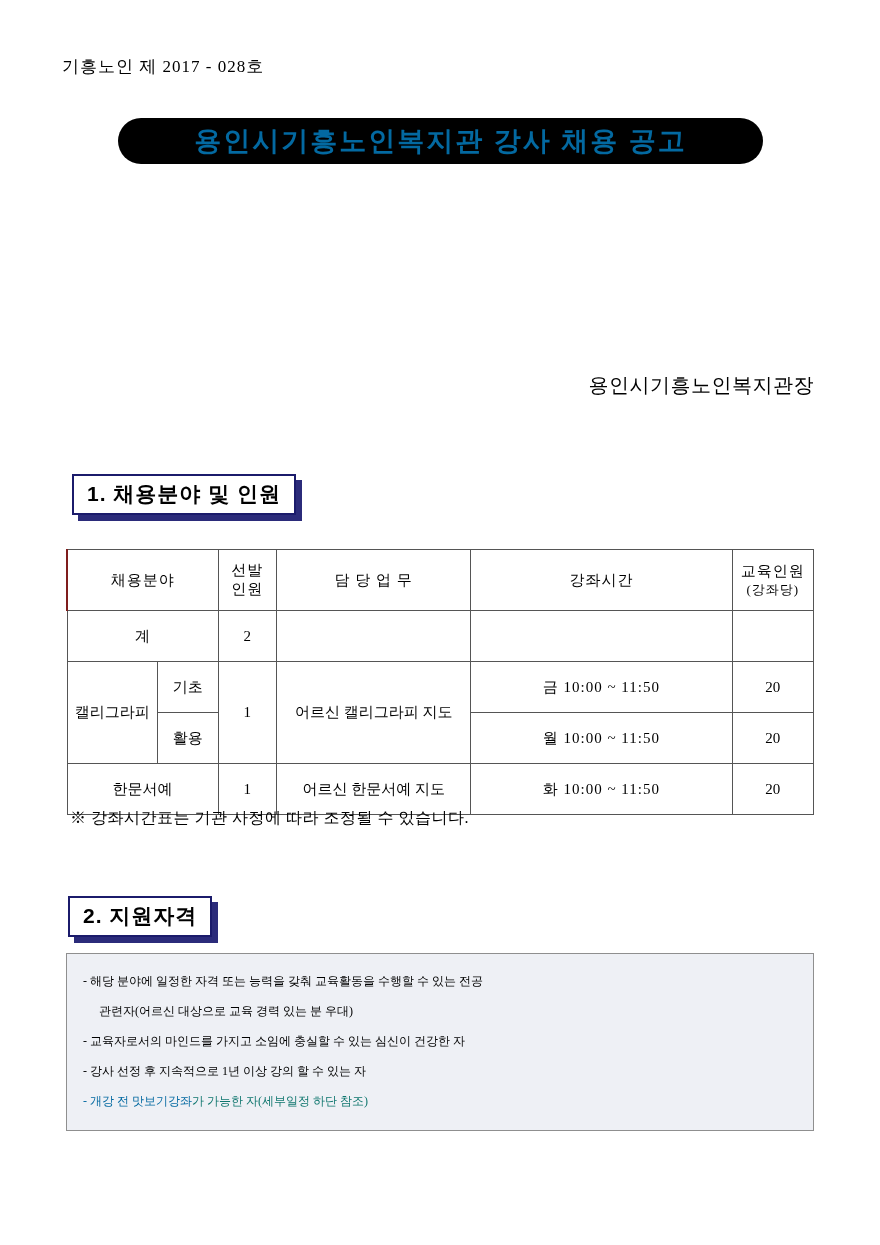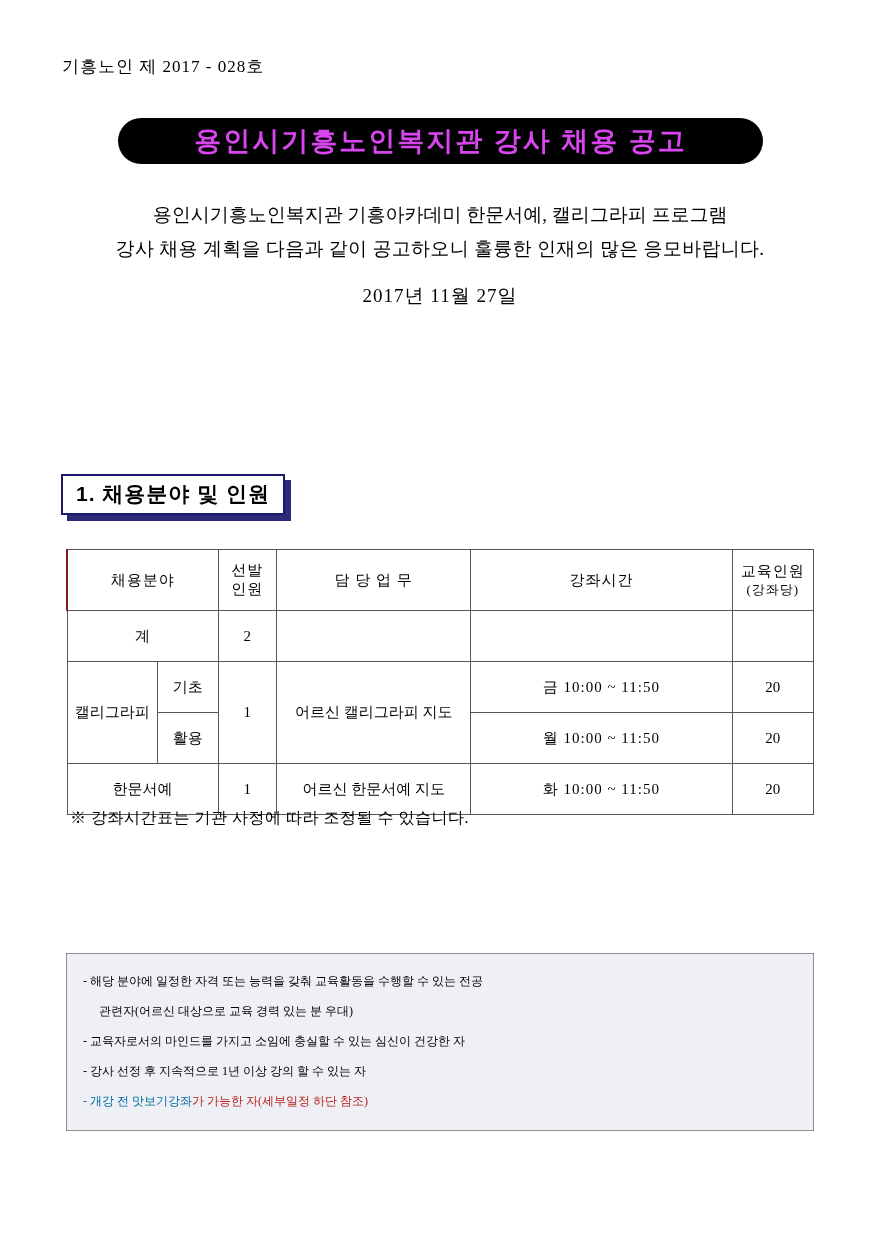--- a/index.html
+++ b/index.html
@@ -33,21 +33,21 @@
   }
 
   .title-banner {
     position: absolute;
     top: 118px;
     left: 118px;
     width: 645px;
     height: 46px;
     background: #000000;
     border-radius: 23px;
-    color: #d946ef;
+    color: #0369a1;
     display: flex;
     align-items: center;
     justify-content: center;
     font-family: "Liberation Sans", "DejaVu Sans", sans-serif;
     font-weight: bold;
     font-size: 27px;
     letter-spacing: 2px;
   }
 
   .intro {
@@ -86,21 +86,21 @@
     font-weight: bold;
     font-size: 21px;
     color: #000000;
     border: 2px solid #1b1b6b;
     background: #ffffff;
     box-shadow: 6px 6px 0 0 #2b2b7a;
     padding: 4px 13px 5px 13px;
     letter-spacing: 1px;
     white-space: nowrap;
   }
-  #sec1 { top: 474px; left: 61px; }
+  #sec1 { top: 474px; left: 72px; }
   #sec2 { top: 896px; left: 68px; }
 
   
   .table-wrap {
     position: absolute;
     top: 549px;
     left: 66px;
     width: 748px;
   }
   table.recruit {
@@ -148,39 +148,35 @@
     width: 748px;
     box-sizing: border-box;
     border: 1px solid #8f8f8f;
     background: #eef0f5;
     padding: 12px 16px 14px 16px;
     font-size: 12px;
     line-height: 30px;
   }
   .qual-box .item { white-space: nowrap; }
   .qual-box .sub { padding-left: 16px; white-space: nowrap; }
-  .blue { color: #b91c1c; }
+  .blue { color: #0f766e; }
   .blue-u { color: #0369a1; }
 </style>
 </head>
 <body>
 
 <div class="page">
 
   <div class="doc-number">기흥노인 제 2017 - 028호</div>
 
   <div class="title-banner">용인시기흥노인복지관 강사 채용 공고</div>
 
-  <div class="intro">
-    <div class="line1">용인시기흥노인복지관 기흥아카데미 한문서예, 캘리그라피 프로그램</div>
-    <div class="line2">강사 채용 계획을 다음과 같이 공고하오니 훌륭한 인재의 많은 응모바랍니다.</div>
-  </div>
-
-  <div class="date-line">2017년  11월  27일</div>
-
+
+
+  <div class="issuer">용인시기흥노인복지관장</div>
 
   <div class="section-head" id="sec1">1. 채용분야 및 인원</div>
 
   <div class="table-wrap">
     <table class="recruit">
       <thead>
         <tr>
           <th class="colw1" colspan="2">채용분야</th>
           <th class="colw2">
             <div>선발</div>
@@ -221,20 +217,21 @@
           <td class="cell">어르신 한문서예 지도</td>
           <td class="cell time-cell">화  10:00 ~ 11:50</td>
           <td class="cell">20</td>
         </tr>
       </tbody>
     </table>
   </div>
 
   <div class="note">※ 강좌시간표는 기관 사정에 따라 조정될 수 있습니다.</div>
 
+  <div class="section-head" id="sec2">2. 지원자격</div>
 
   <div class="qual-box">
     <div class="item">- 해당 분야에 일정한 자격 또는 능력을 갖춰 교육활동을 수행할 수 있는 전공</div>
     <div class="sub">관련자(어르신 대상으로 교육 경력 있는 분 우대)</div>
     <div class="item">- 교육자로서의 마인드를 가지고 소임에 충실할 수 있는 심신이 건강한 자</div>
     <div class="item">- 강사 선정 후 지속적으로 1년 이상 강의 할 수 있는 자</div>
     <div class="item"><span class="blue-u">- 개강 전 맛보기강좌</span><span class="blue">가 가능한 자(세부일정 하단 참조)</span></div>
   </div>
 
 </div>

